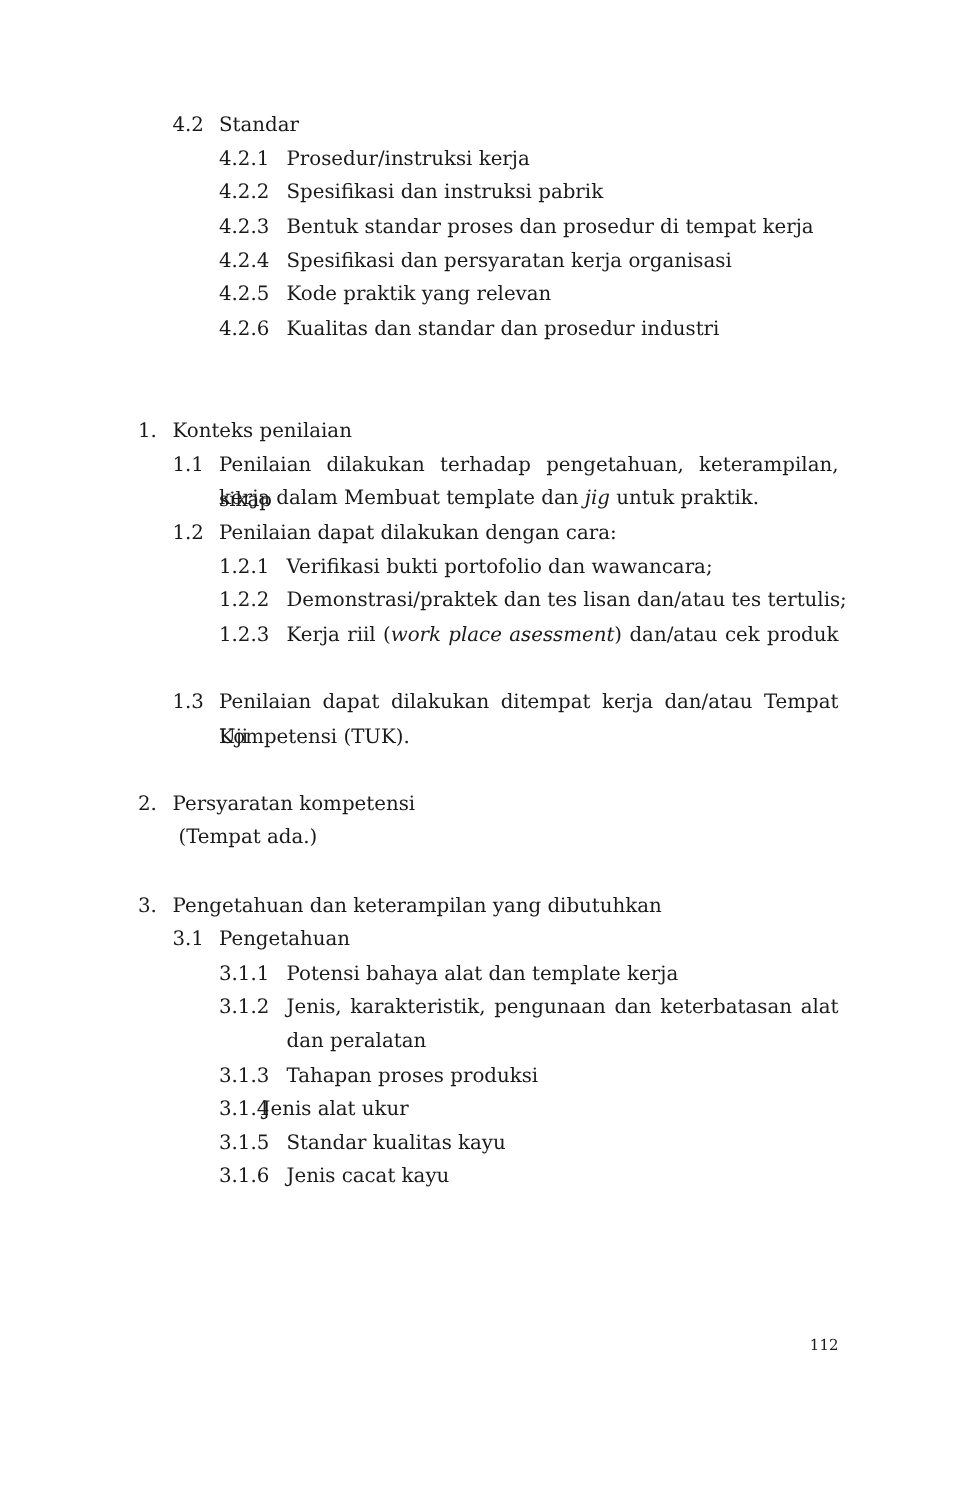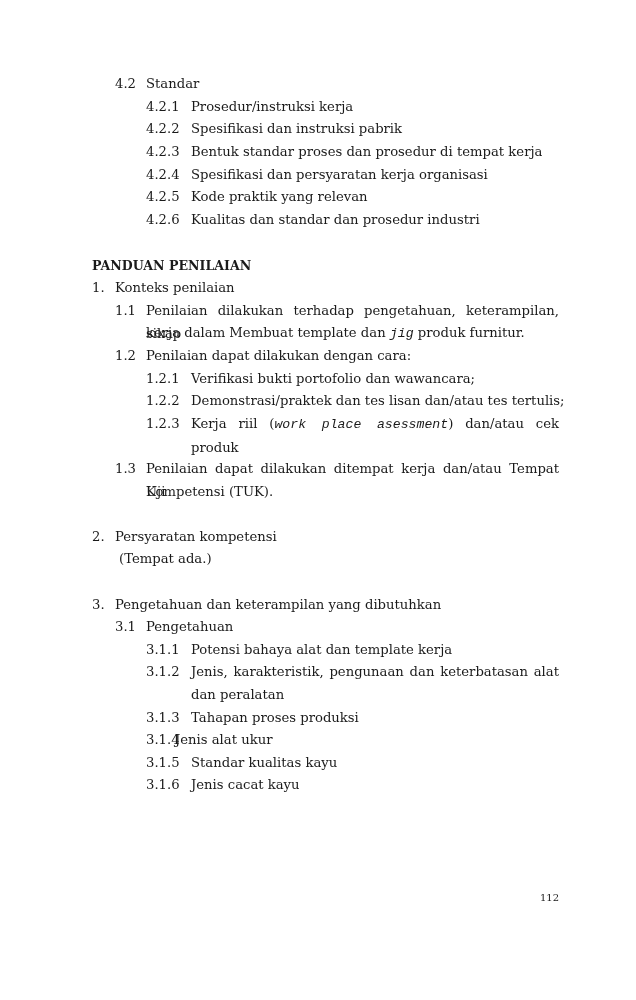--- a/index.html
+++ b/index.html
@@ -5,21 +5,21 @@
   html, body { margin: 0; padding: 0; background: #ffffff; }
   body { width: 636px; height: 1000px; position: relative; overflow: hidden;
          font-family: "DejaVu Serif", "Liberation Serif", serif; color: #1a1a1a; }
   .page { position: absolute; left: 0; top: 0; width: 636px; height: 1000px; }
   .ln { position: absolute; font-size: 13.2px; line-height: 22.7px; white-space: nowrap; }
   .num { position: absolute; }
   .txt { position: absolute; }
   .just { text-align: justify; text-align-last: justify; white-space: normal; }
   .heading { font-weight: bold; font-size: 12.6px; }
   .pn { position: absolute; right: 77px; top: 892px; font-size: 10px; }
-  em { font-style: italic; font-family: Liberation Mono, monospace; }
+  em { font-style: italic; }
 </style>
 </head>
 <body>
 
 <div class="page">
 
   <div class="ln" style="top:73px;left:0;width:636px;">
     <span class="num" style="left:115px">4.2</span>
     <span class="txt" style="left:146px">Standar</span>
   </div>
@@ -41,33 +41,32 @@
   </div>
   <div class="ln" style="top:186px;left:0;width:636px;">
     <span class="num" style="left:146px">4.2.5</span>
     <span class="txt" style="left:191px">Kode praktik yang relevan</span>
   </div>
   <div class="ln" style="top:209px;left:0;width:636px;">
     <span class="num" style="left:146px">4.2.6</span>
     <span class="txt" style="left:191px">Kualitas dan standar dan prosedur industri</span>
   </div>
 
-  <div class="ln heading" style="top:255px;left:92px;">PANDUAN PENILAIAN</div>
 
   <div class="ln" style="top:277px;left:0;width:636px;">
     <span class="num" style="left:92px">1.</span>
     <span class="txt" style="left:115px">Konteks penilaian</span>
   </div>
 
   <div class="ln" style="top:300px;left:0;width:636px;">
     <span class="num" style="left:115px">1.1</span>
     <span class="txt just" style="left:146px;width:413px">Penilaian dilakukan terhadap pengetahuan, keterampilan, sikap</span>
   </div>
   <div class="ln" style="top:322px;left:146px;">
-    <span>kerja dalam Membuat template dan </span><em>jig</em><span> produk furnitur.</span>
+    <span>kerja dalam Membuat template dan </span><em>jig</em><span> untuk praktik.</span>
   </div>
 
   <div class="ln" style="top:345px;left:0;width:636px;">
     <span class="num" style="left:115px">1.2</span>
     <span class="txt" style="left:146px">Penilaian dapat dilakukan dengan cara:</span>
   </div>
   <div class="ln" style="top:368px;left:0;width:636px;">
     <span class="num" style="left:146px">1.2.1</span>
     <span class="txt" style="left:191px">Verifikasi bukti portofolio dan wawancara;</span>
   </div>

